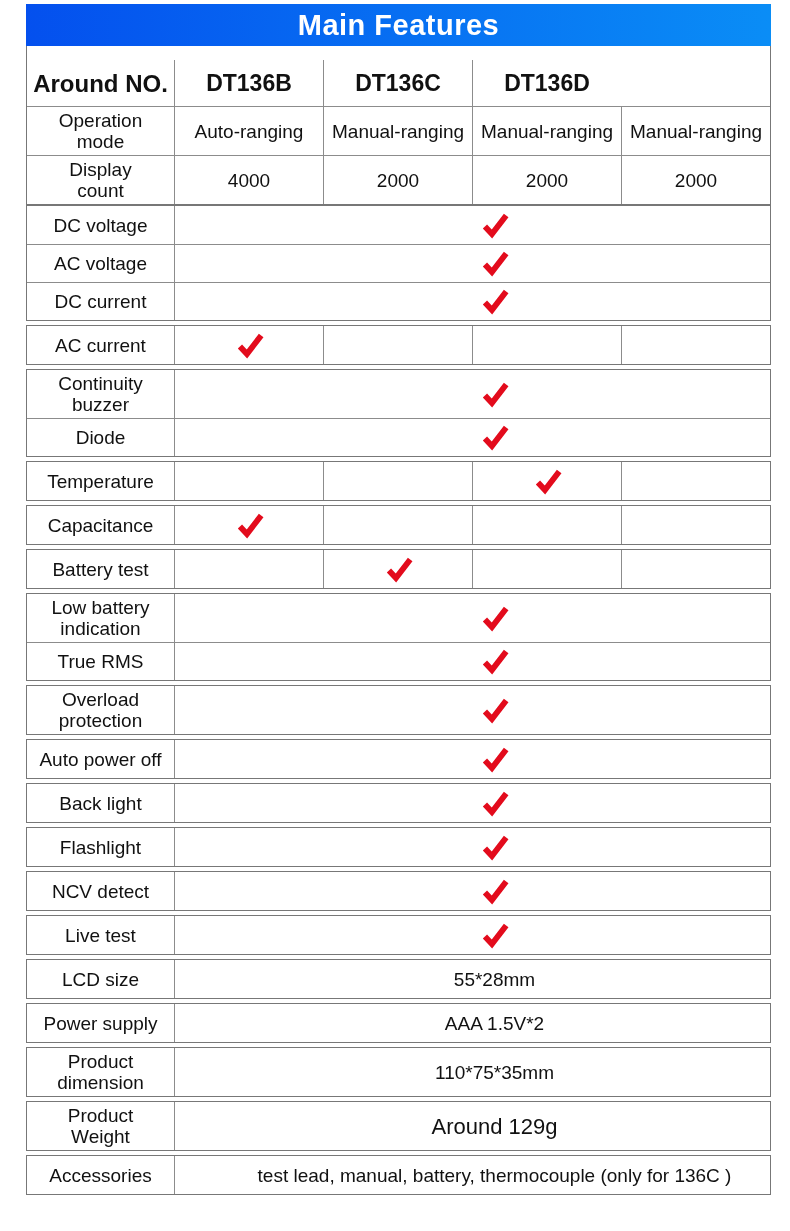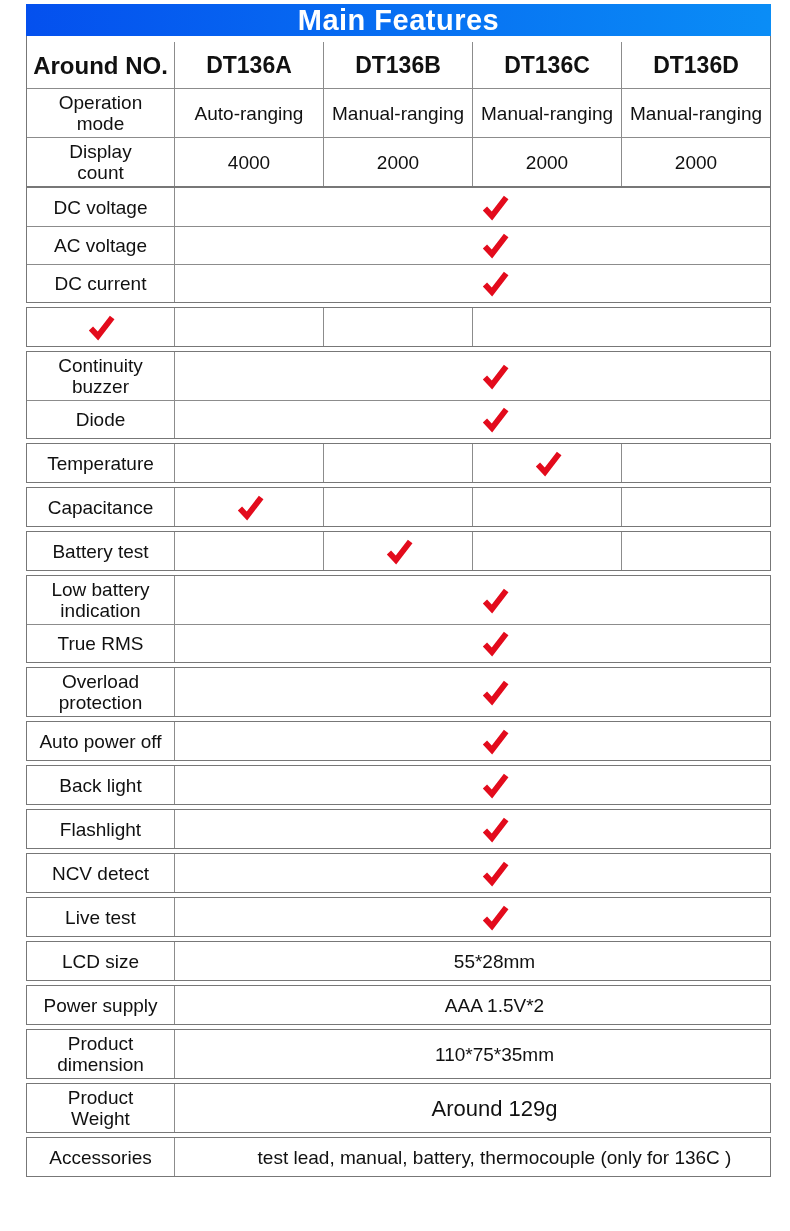--- a/index.html
+++ b/index.html
@@ -18,22 +18,22 @@
     color:var(--txt);
   }
   .page{padding:4px 0 0 26px;}
   .tbl{width:745px;}
   .box{
     border:1px solid var(--line-dark);
     background:#ffffff;
   }
   .box + .box{margin-top:4px;}
   .banner{
-    height:32px;
-    margin:-1px -1px 6px -1px;
+    height:42px;
+    margin:-1px -1px 14px -1px;
     background:linear-gradient(90deg,var(--g1),var(--g2));
     display:flex;align-items:center;justify-content:center;
   }
   .banner span{
     color:#ffffff;font-weight:bold;font-size:29px;letter-spacing:0.5px;
   }
   .row{
     display:grid;
     grid-template-columns:147px repeat(4,1fr);
     min-height:38px;
@@ -62,21 +62,20 @@
 
 <div class="page">
   <div class="tbl">
 
     <section class="box">
       <div class="banner">
         <span>Main Features</span>
       </div>
       <div class="row head">
         <div class="cell label">Around NO.</div>
-        <div class="cell">DT136A</div>
         <div class="cell">DT136B</div>
         <div class="cell">DT136C</div>
         <div class="cell">DT136D</div>
       </div>
       <div class="row spec">
         <div class="cell label">Operation
 mode</div>
         <div class="cell">Auto-ranging</div>
         <div class="cell">Manual-ranging</div>
         <div class="cell">Manual-ranging</div>
@@ -108,20 +107,21 @@
           </div>
           <div class="row">
             <div class="cell label">DC current</div>
             <div class="cell span"><svg class="check-icon" width="29" height="29" viewBox="0 0 32 32" aria-hidden="true">
     <path d="M5.5 17.5 L13.5 25.5 L28.5 4.5" fill="none" stroke="currentColor" stroke-width="6.4" stroke-linecap="butt" stroke-linejoin="miter"></path>
   </svg></div>
           </div>
         </section>
         <section class="box">
           <div class="row">
+            <div class="cell label">AC current</div>
             <div class="cell"><svg class="check-icon" width="29" height="29" viewBox="0 0 32 32" aria-hidden="true">
     <path d="M5.5 17.5 L13.5 25.5 L28.5 4.5" fill="none" stroke="currentColor" stroke-width="6.4" stroke-linecap="butt" stroke-linejoin="miter"></path>
   </svg></div>
             <div class="cell"></div>
             <div class="cell"></div>
             <div class="cell"></div>
           </div>
         </section>
         <section class="box">
           <div class="row">

